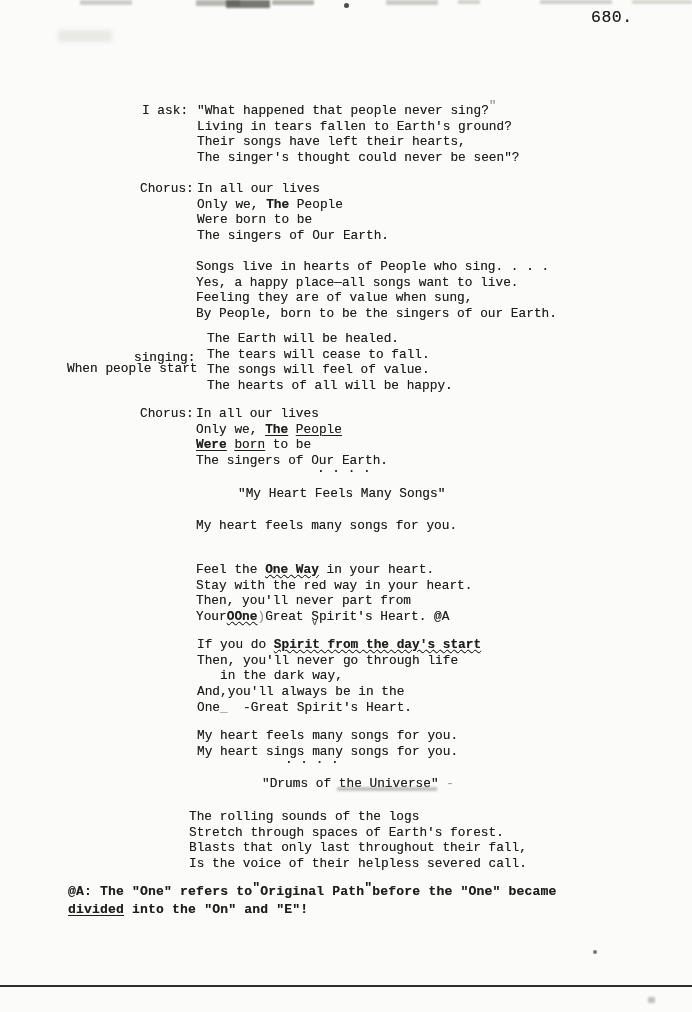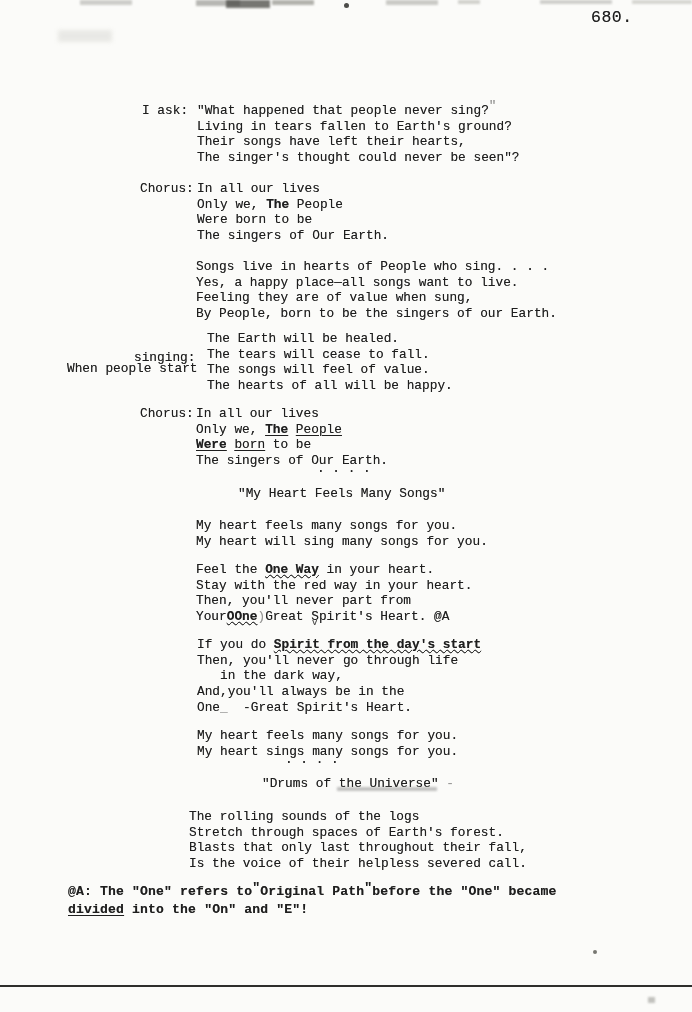--- a/index.html
+++ b/index.html
@@ -56,21 +56,21 @@
     <div class="block" style="left: 140px; top: 181px;"><div class="tline"><span>Chorus:</span></div></div>
     <div class="block" style="left: 197px; top: 181px;"><div class="tline"><span>In all our lives</span></div><div class="tline"><span>Only we, </span><span class="s-b">The</span><span> People</span></div><div class="tline"><span>Were born to be</span></div><div class="tline"><span>The singers of Our Earth.</span></div></div>
     <div class="block" style="left: 196px; top: 259px;"><div class="tline"><span>Songs live in hearts of People who sing. . . .</span></div><div class="tline"><span>Yes, a happy place—all songs want to live.</span></div><div class="tline"><span>Feeling they are of value when sung,</span></div><div class="tline"><span>By People, born to be the singers of our Earth.</span></div></div>
     <div class="block" style="left: 67px; top: 325px; margin-top: 36px;"><div class="tline"><span>When people start</span></div></div>
     <div class="block" style="left: 134px; top: 350px;"><div class="tline"><span>singing:</span></div></div>
     <div class="block" style="left: 207px; top: 331px;"><div class="tline"><span>The Earth will be healed.</span></div><div class="tline"><span>The tears will cease to fall.</span></div><div class="tline"><span>The songs will feel of value.</span></div><div class="tline"><span>The hearts of all will be happy.</span></div></div>
     <div class="block" style="left: 140px; top: 406px;"><div class="tline"><span>Chorus:</span></div></div>
     <div class="block" style="left: 196px; top: 406px;"><div class="tline"><span>In all our lives</span></div><div class="tline"><span>Only we, </span><span class="s-b s-u">The</span><span> </span><span class="s-u">People</span></div><div class="tline"><span class="s-b s-u">Were</span><span> </span><span class="s-u">born</span><span> to be</span></div><div class="tline"><span>The singers of Our Earth.</span></div></div>
     <div class="block" style="left: 317px; top: 461px;"><div class="tline"><span>. . . .</span></div></div>
     <div class="block" style="left: 238px; top: 486px;"><div class="tline"><span>"My Heart Feels Many Songs"</span></div></div>
-    <div class="block" style="left: 196px; top: 518px;"><div class="tline"><span>My heart feels many songs for you.</span></div><div class="tline"><span>My heart will sing many songs for you.</span></div></div>
+    <div class="block" style="left: 196px; top: 518px;"><div class="tline"><span>My heart feels many songs for you.</span></div></div>
     <div class="block" style="left: 196px; top: 562px;"><div class="tline"><span>Feel the </span><span class="s-b s-wavy">One Way</span><span> in your heart.</span></div><div class="tline"><span>Stay with the red way in your heart.</span></div><div class="tline"><span>Then, you'll never part from</span></div><div class="tline"><span>Your</span><span class="s-b s-wavy">OOne</span><span class="s-f">)</span><span>Great Spirit's Heart. @A</span></div></div>
     <div class="block" style="left: 197px; top: 637px;"><div class="tline"><span>If you do </span><span class="s-b s-wavy">Spirit from the day's start</span></div><div class="tline"><span>Then, you'll never go through life</span></div><div class="tline"><span>   in the dark way,</span></div><div class="tline"><span>And,you'll always be in the</span></div><div class="tline"><span>One</span><span class="s-f">_</span><span>  -Great Spirit's Heart.</span></div></div>
     <div class="block" style="left: 197px; top: 728px;"><div class="tline"><span>My heart feels many songs for you.</span></div><div class="tline"><span>My heart sings many songs for you.</span></div></div>
     <div class="block" style="left: 285px; top: 752px;"><div class="tline"><span>. . . .</span></div></div>
     <div class="block" style="left: 262px; top: 776px;"><div class="tline"><span>"Drums of </span><span class="s-smudge">the Universe</span><span>"</span><span class="s-f"> -</span></div></div>
     <div class="block" style="left: 189px; top: 809px;"><div class="tline"><span>The rolling sounds of the logs</span></div><div class="tline"><span>Stretch through spaces of Earth's forest.</span></div><div class="tline"><span>Blasts that only last throughout their fall,</span></div><div class="tline"><span>Is the voice of their helpless severed call.</span></div></div>
     <div class="block footnote" style="left: 68px; top: 883px;"><div class="tline"><span>@A: The "One" refers to</span><span class="s-sup">"</span><span>Original Path</span><span class="s-sup">"</span><span>before the "One" became</span></div><div class="tline"><span class="s-u">divided</span><span> into the "On" and "E"!</span></div></div>
     <div class="block caret" style="left: 312px; top: 616px;"><div class="tline"><span>v</span></div></div>
   </div>
 

